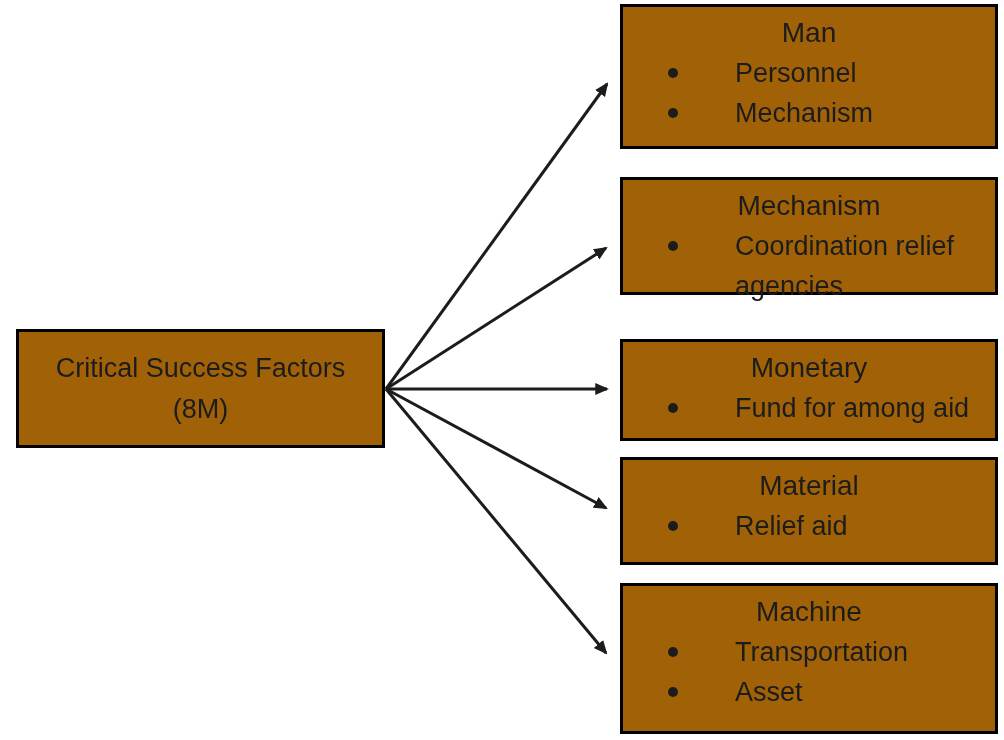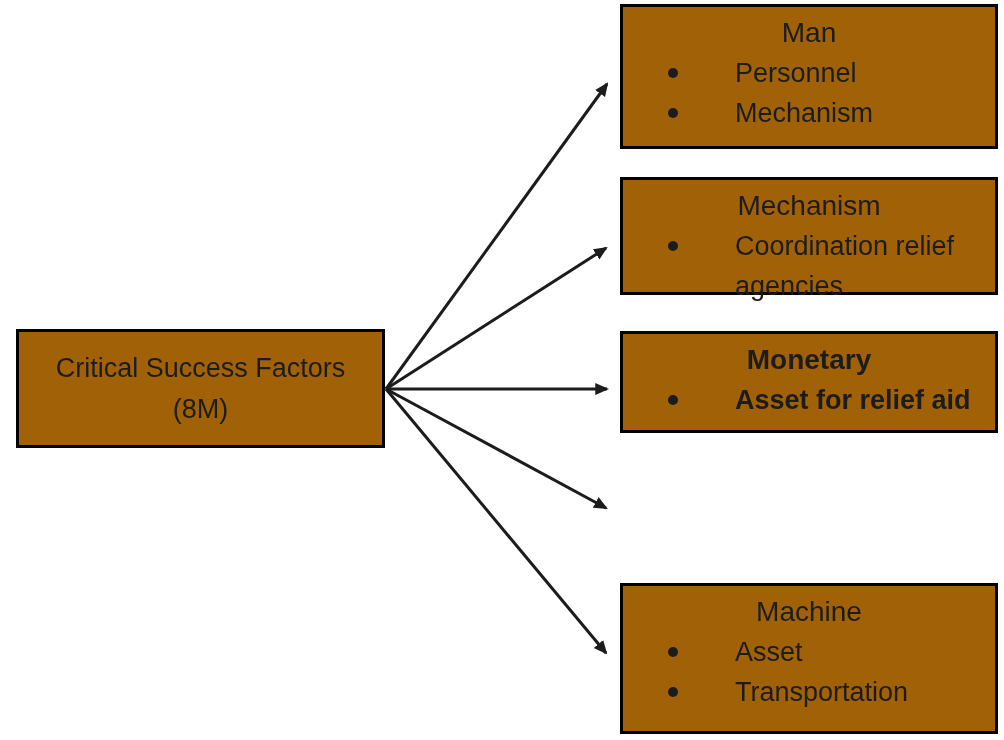--- a/index.html
+++ b/index.html
@@ -68,21 +68,21 @@
     height: 10px;
     border-radius: 50%;
     background: #1c1c1c;
     margin-top: 15px;
     margin-right: 18px;
   }
   .item-text { flex: 1; }
 
   .box-man      { top: 4px;   height: 145px; }
   .box-mech     { top: 177px; height: 118px; }
-  .box-money    { top: 331px; height: 102px; font-weight: bold; }
+  .box-money    { top: 339px; height: 102px; }
   .box-material { top: 457px; height: 108px; }
   .box-machine  { top: 583px; height: 151px; }
 </style>
 </head>
 <body>
 
 <div class="canvas">
 
   <svg class="arrows" viewBox="0 0 1004 740" xmlns="http://www.w3.org/2000/svg">
     <defs>
@@ -124,33 +124,42 @@
           <span class="item-text">Coordination relief agencies</span>
         </li>
     </ul>
   </div>
 
   <div class="box factor-box box-money">
     <div class="factor-title">Monetary</div>
     <ul class="factor-items">
       <li>
           <span class="dot"></span>
-          <span class="item-text">Asset for relief aid</span>
+          <span class="item-text">Fund for among aid</span>
         </li>
     </ul>
   </div>
 
+  <div class="box factor-box box-material">
+    <div class="factor-title">Material</div>
+    <ul class="factor-items">
+      <li>
+          <span class="dot"></span>
+          <span class="item-text">Relief aid</span>
+        </li>
+    </ul>
+  </div>
 
   <div class="box factor-box box-machine">
     <div class="factor-title">Machine</div>
     <ul class="factor-items">
       <li>
           <span class="dot"></span>
-          <span class="item-text">Asset</span>
+          <span class="item-text">Transportation</span>
         </li>
       <li>
           <span class="dot"></span>
-          <span class="item-text">Transportation</span>
+          <span class="item-text">Asset</span>
         </li>
     </ul>
   </div>
 
 </div>
 
 </body></html>

